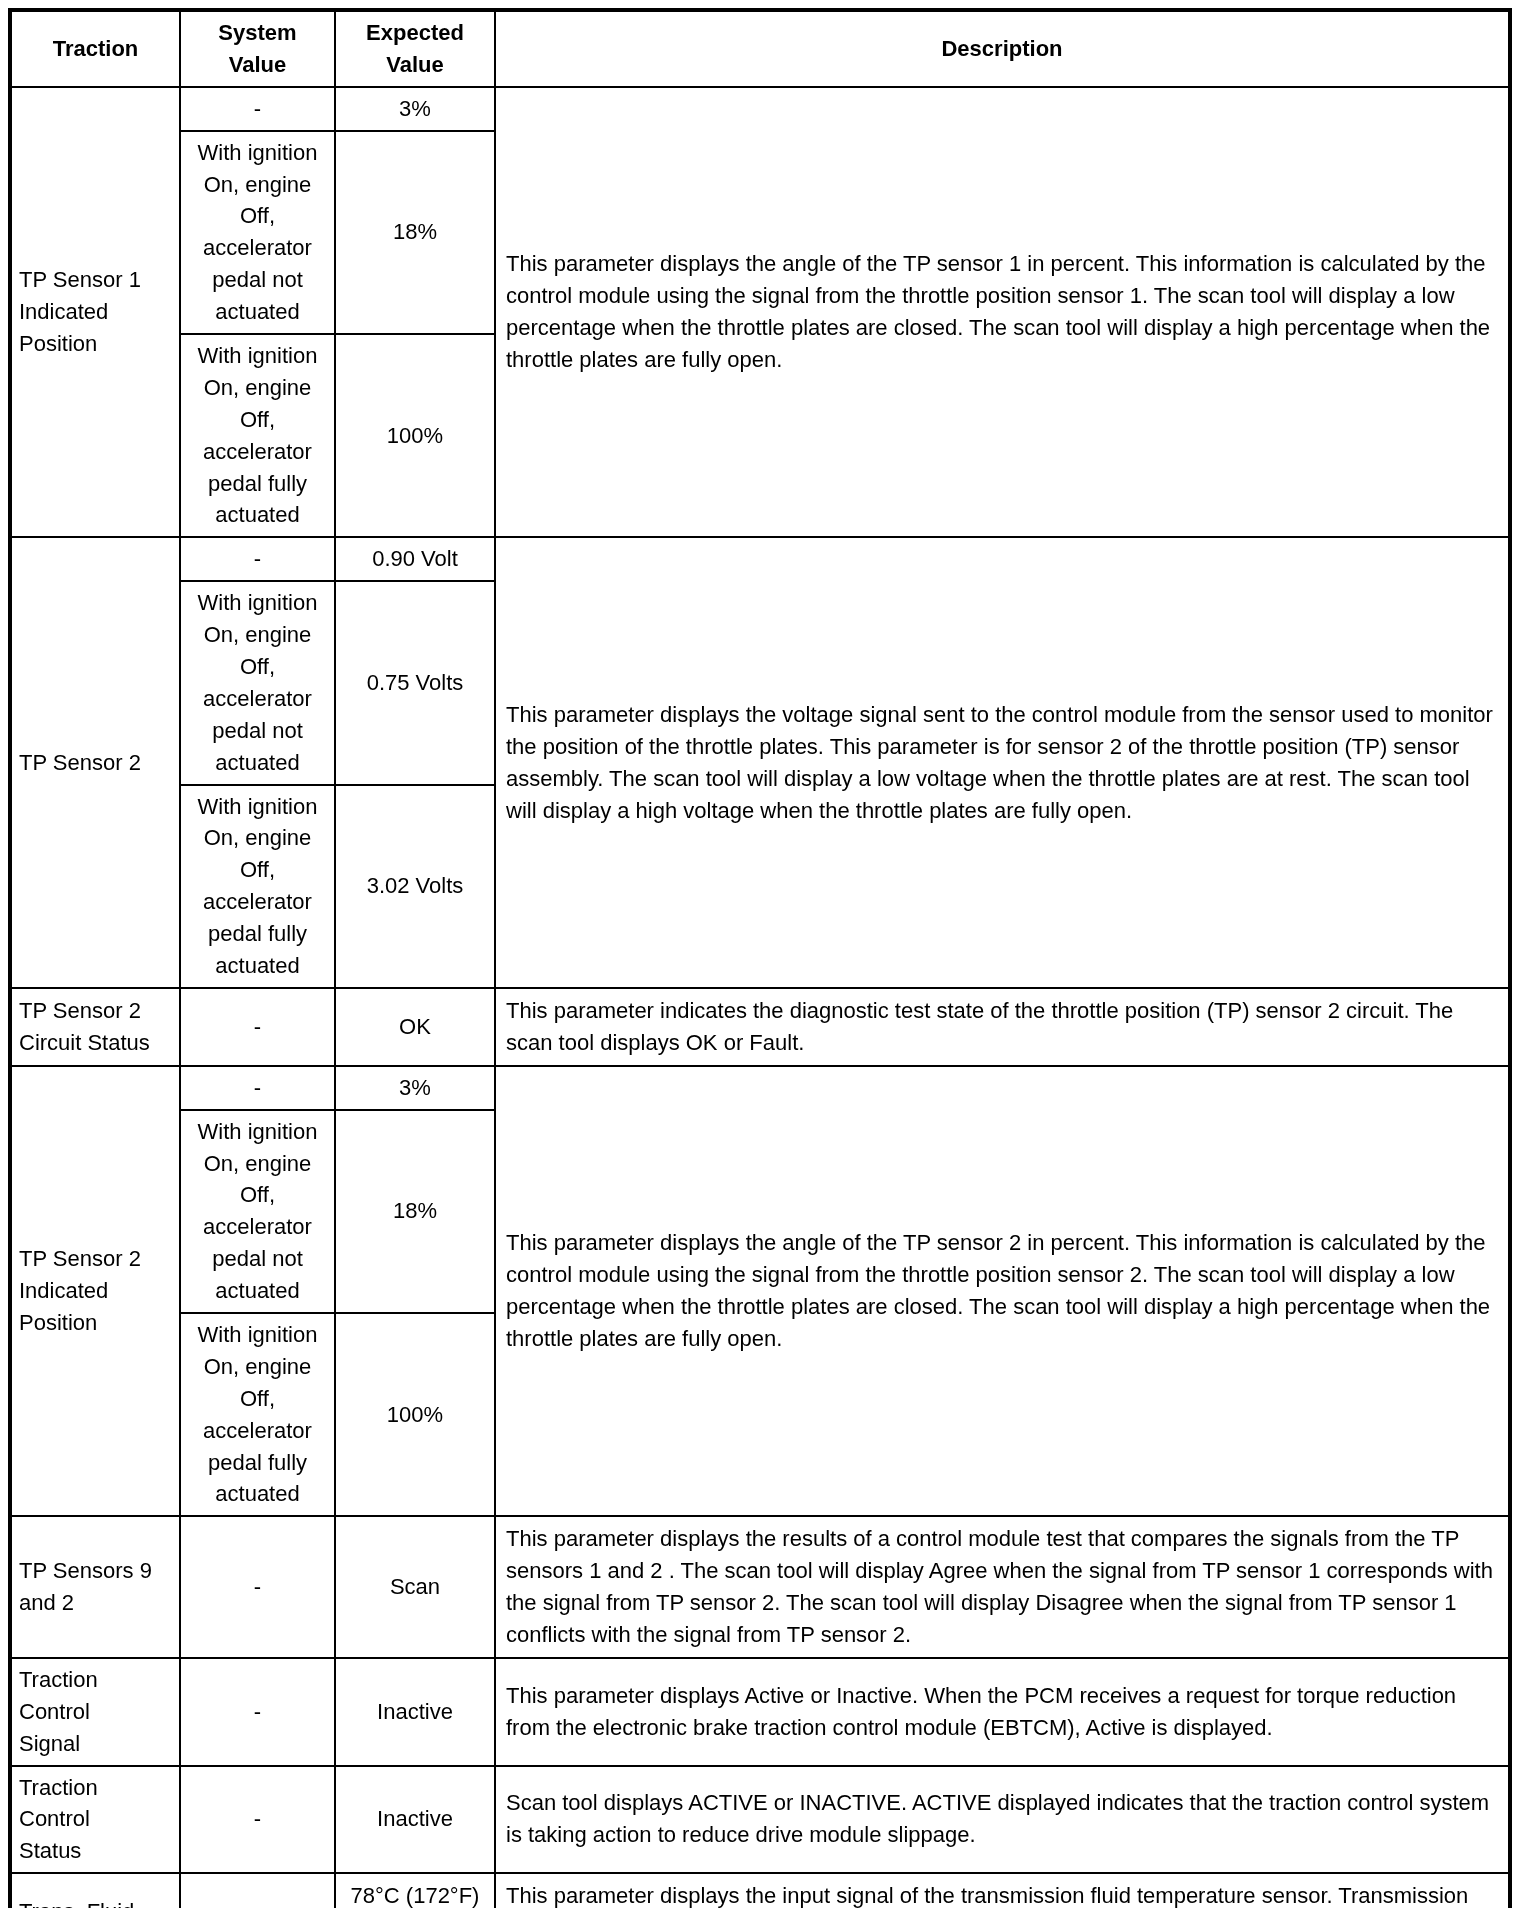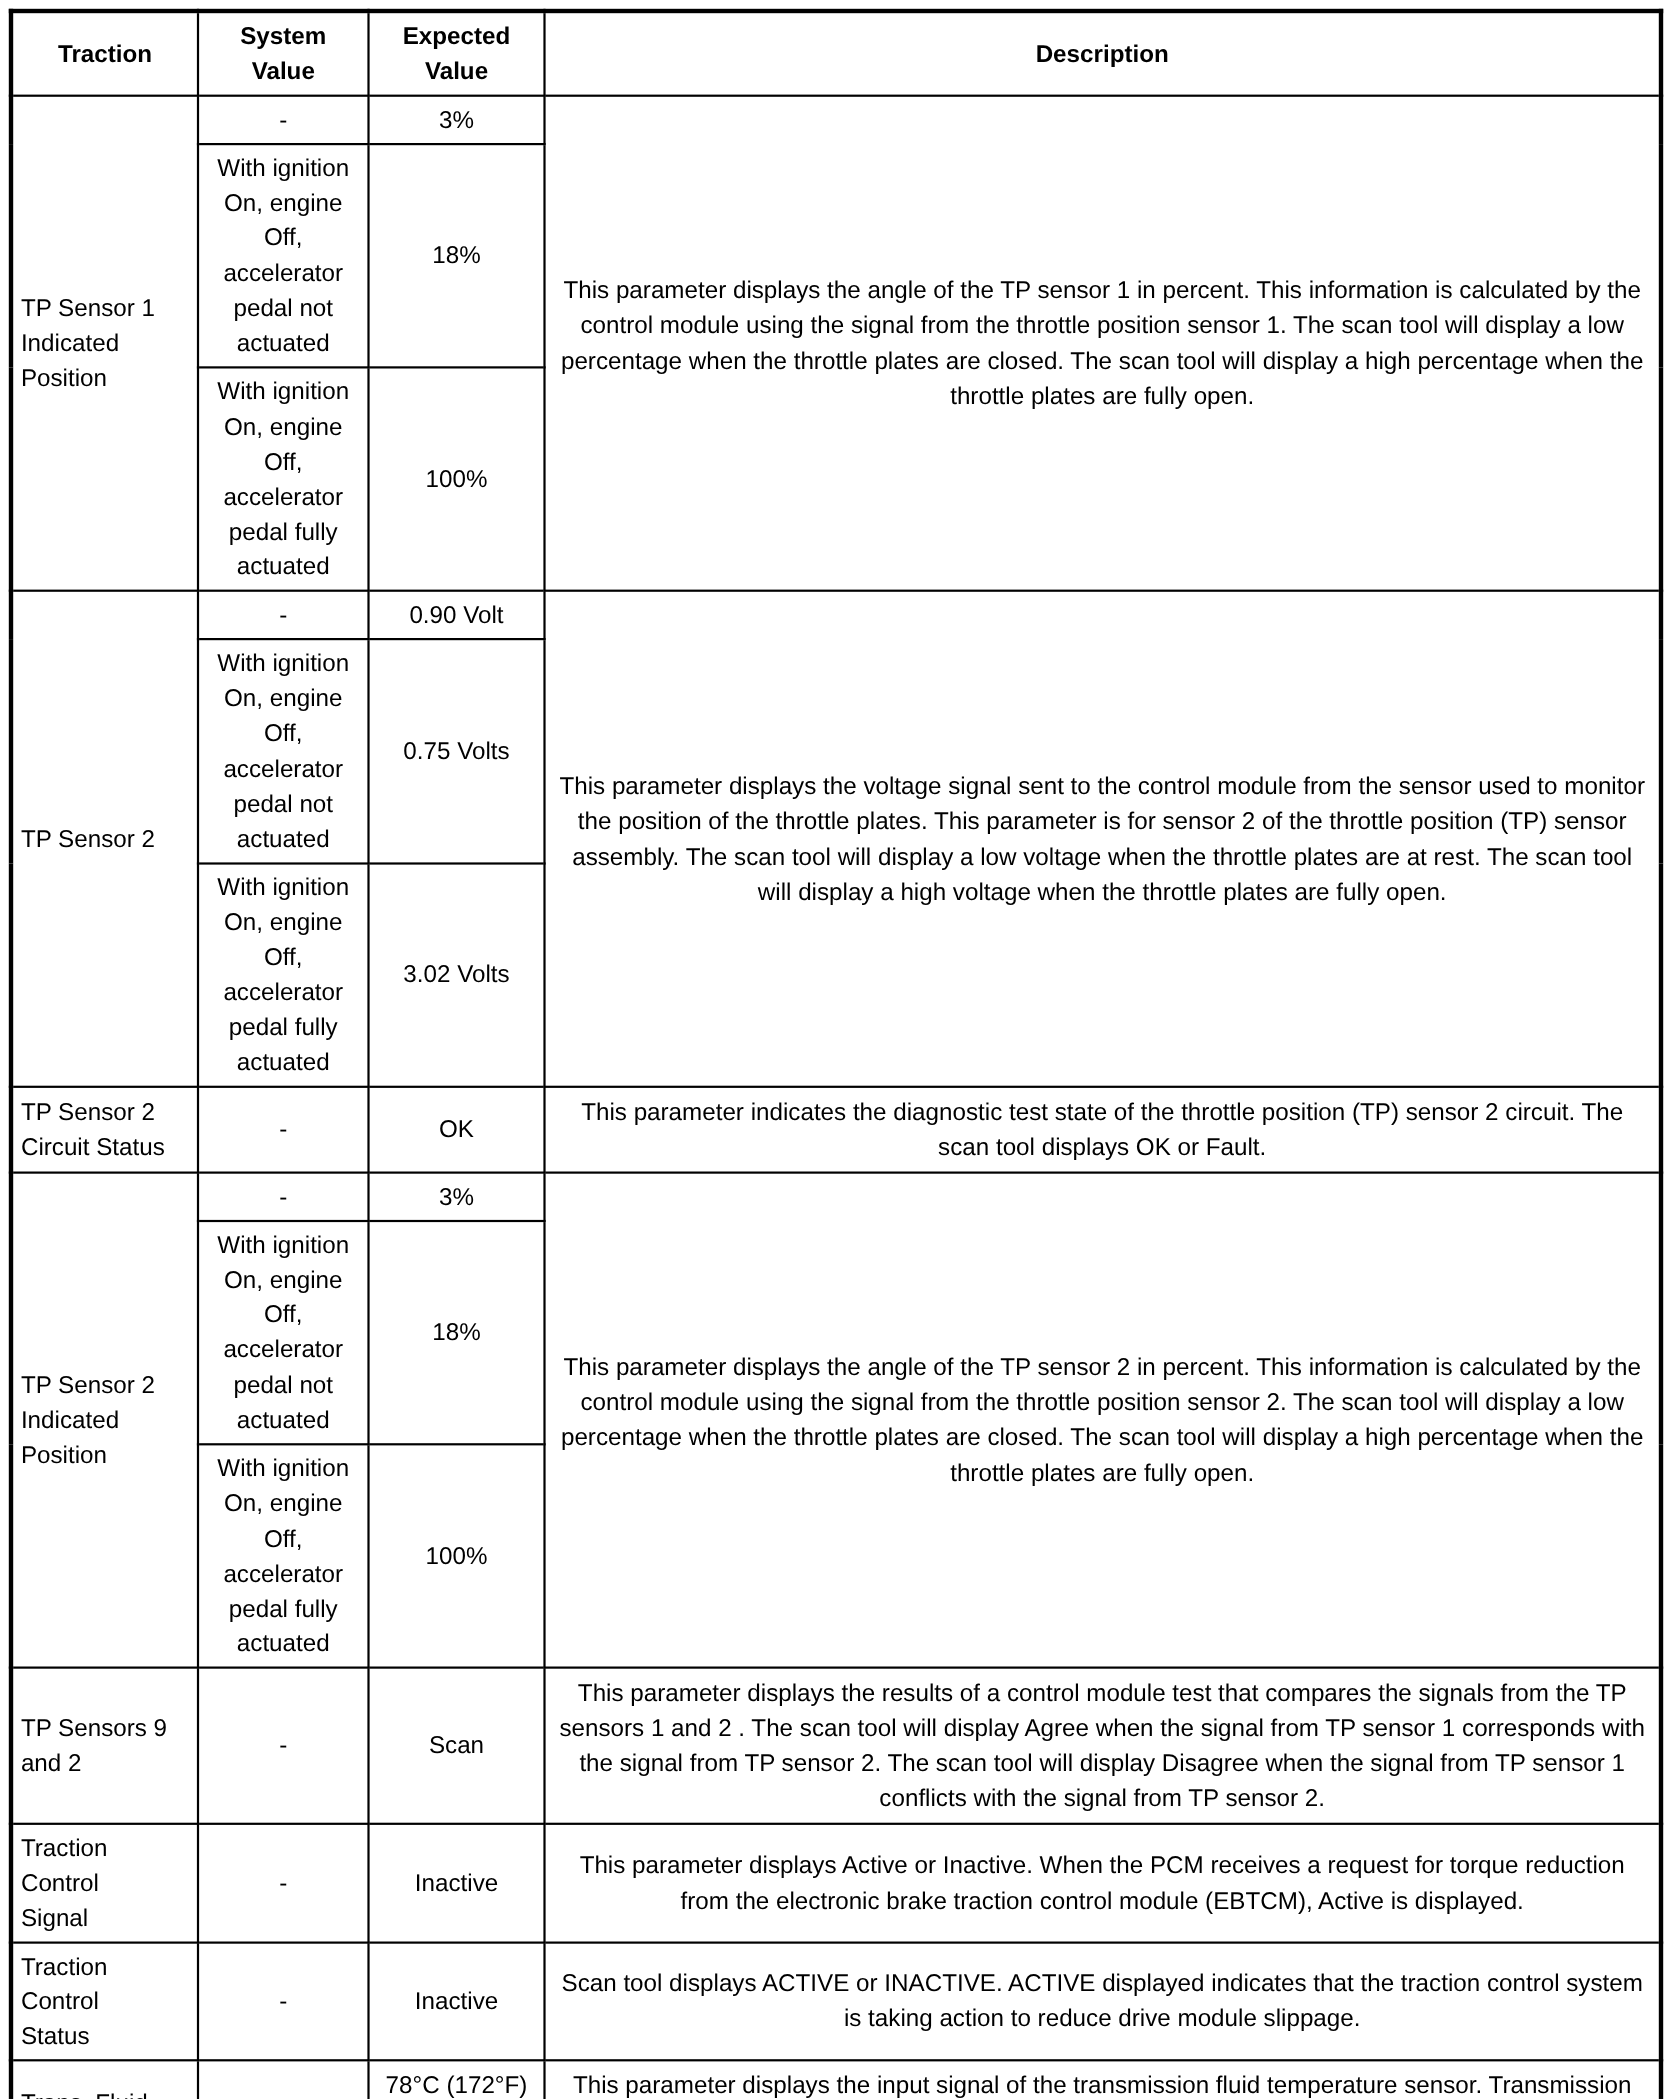--- a/index.html
+++ b/index.html
@@ -42,21 +42,21 @@
   }
   td.state {
     text-align: center;
     white-space: pre-line;
   }
   td.value {
     text-align: center;
     white-space: pre-line;
   }
   td.desc {
-    text-align: center;
+    text-align: left;
     padding: 6px 10px;
     margin-left: 48px;
   }
 </style>
 </head>
 <body>
 
 <table class="params">
   <colgroup>
     <col class="c-param">

